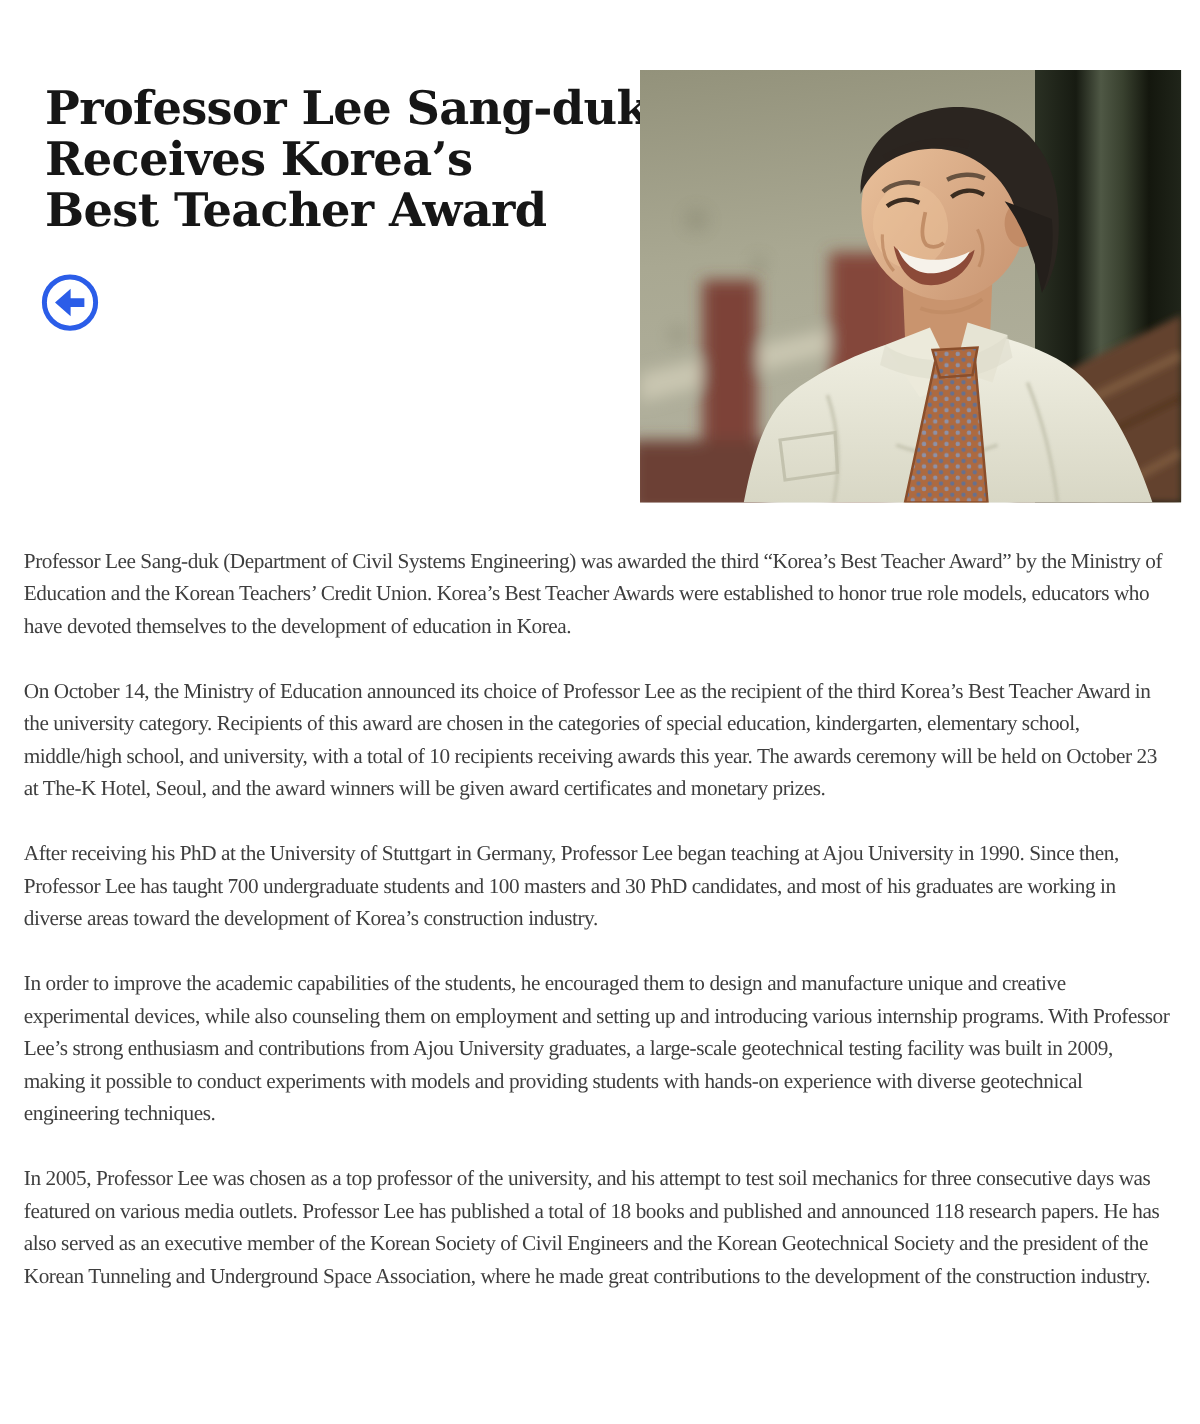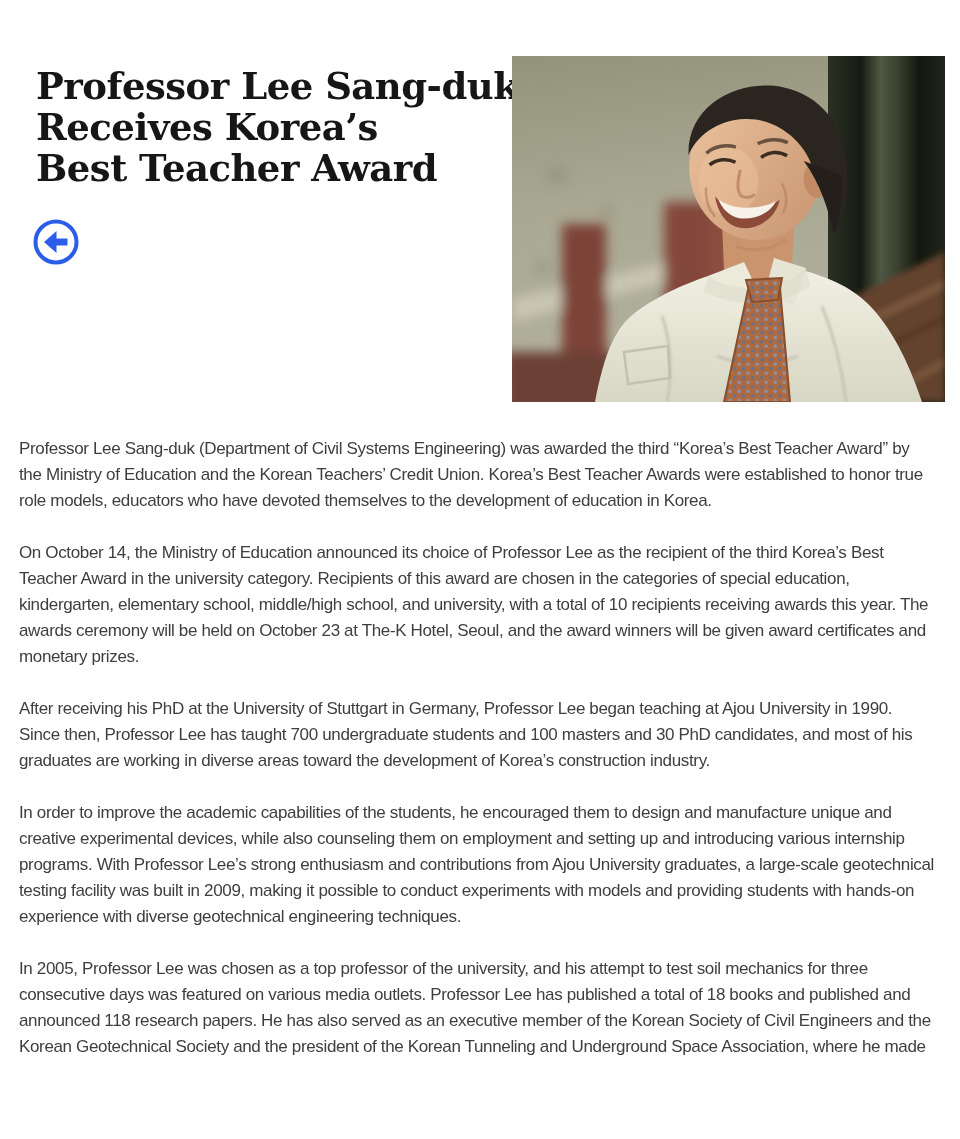--- a/index.html
+++ b/index.html
@@ -6,21 +6,21 @@
   .page{position:relative;width:960px;height:1066px;background:#ffffff;overflow:hidden;
         font-family:"Liberation Sans","DejaVu Sans",sans-serif;}
   .hero{position:relative;height:402px;}
   .title{position:absolute;left:36px;top:66px;margin:0;
          font-family:"DejaVu Serif","Liberation Serif",serif;
          font-weight:700;font-size:37px;line-height:41px;letter-spacing:-0.5px;
          color:#161616;white-space:pre-line;}
   .back-btn{position:absolute;left:33px;top:219px;width:46px;height:46px;
             padding:0;border:none;background:transparent;cursor:pointer;line-height:0;}
   .photo{position:absolute;left:512px;top:56px;width:433px;height:346px;margin:0;line-height:0;}
-  .article{padding:34px 24px 0 19px;}
+  .article{padding:34px 24px 0 19px;font-family:Liberation Serif, serif;}
   .article p{margin:0 0 26px 0;font-size:17px;line-height:26px;letter-spacing:-0.35px;
              color:#3e3e3e;text-align:left;hyphens:auto;-webkit-hyphens:auto;}
 </style>
 </head>
 <body>
 
 <div class="page">
 
   <header class="hero">
 

